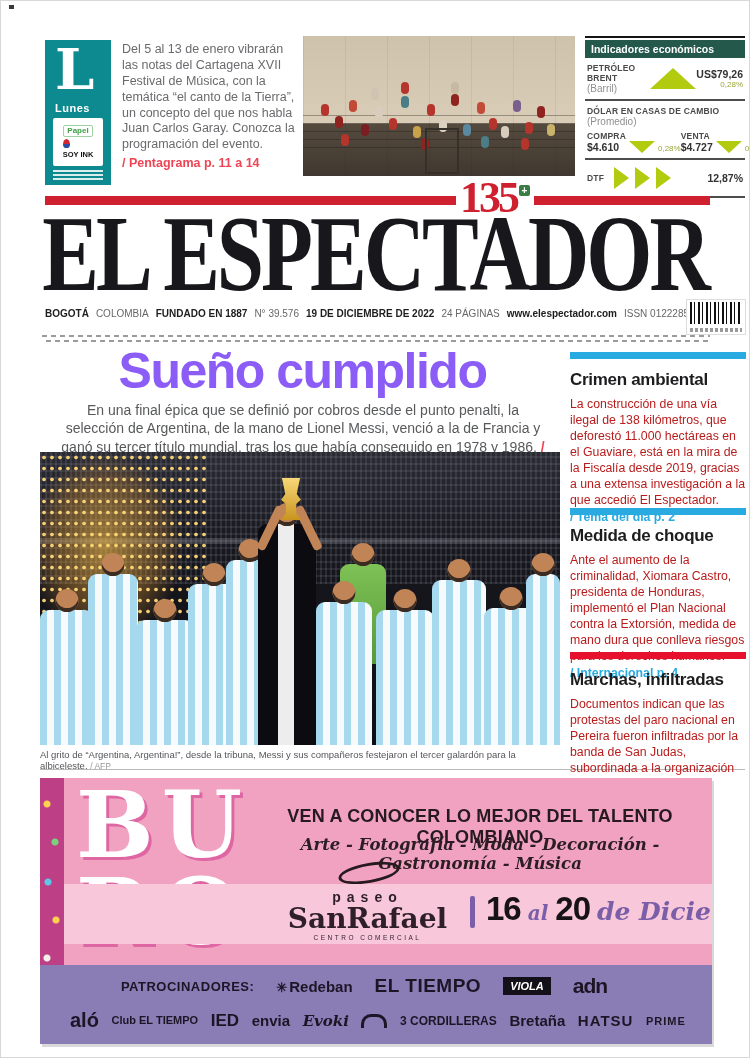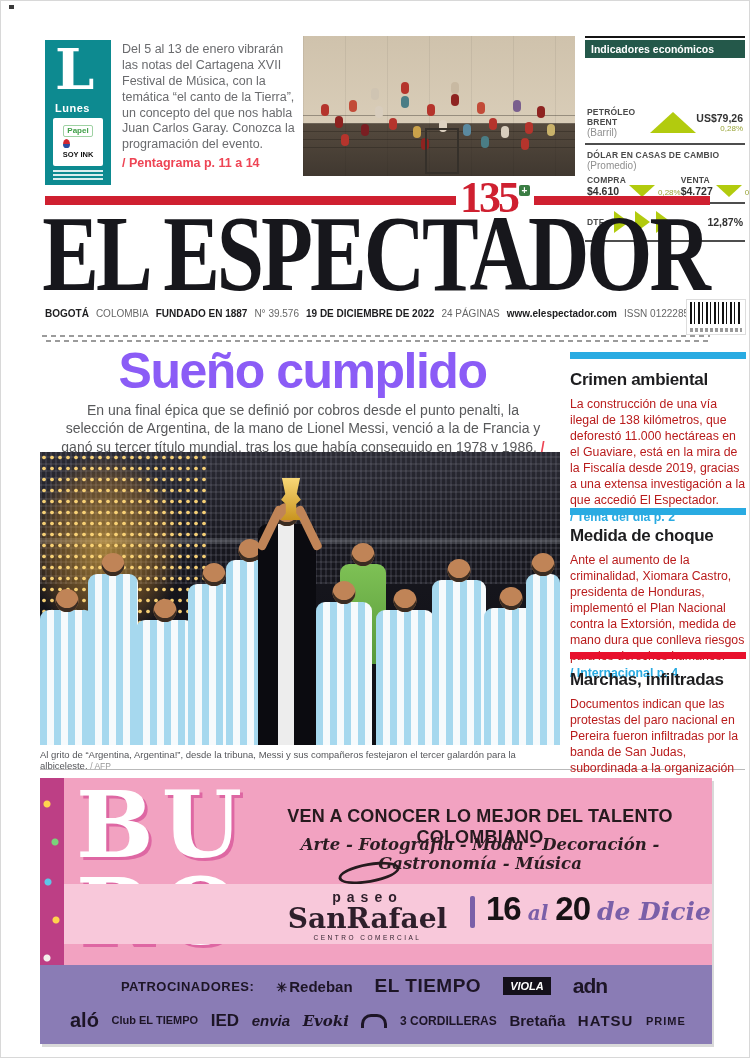--- a/index.html
+++ b/index.html
@@ -37,21 +37,21 @@
     150px 48px 0 2px #c8b9a2,100px 48px 0 2px #b5342c;}
 
   
   .indicators{position:absolute;left:585px;top:36px;width:160px;border-top:2px solid #141414;}
   .ind-header{background:#24584a;color:#fff;font-size:10.5px;font-weight:bold;padding:3px 6px;margin-top:2px;}
   .ind-row{border-bottom:2px solid #4d4d4d;padding:5px 2px;}
   .ind-label{font-size:8.5px;font-weight:bold;color:#4a4a4a;letter-spacing:.2px;}
   .ind-sub{font-size:10px;color:#8f8f8f;}
   .ind-value{font-size:10.5px;font-weight:bold;color:#333;}
   .ind-change{font-size:8px;color:#9aa53a;}
-  .ind-brent{display:flex;align-items:center;margin-top:44px;}
+  .ind-brent{display:flex;align-items:center;}
   .tri-up{width:0;height:0;border-left:23px solid transparent;border-right:23px solid transparent;border-bottom:21px solid #b2cb0e;}
   .tri-down{width:0;height:0;border-left:13px solid transparent;border-right:13px solid transparent;border-top:12px solid #b2cb0e;}
   .tri-right{width:0;height:0;border-top:11px solid transparent;border-bottom:11px solid transparent;border-left:15px solid #b2cb0e;display:inline-block;margin-right:4px;}
   .ind-pair{display:flex;justify-content:space-between;margin-top:4px;}
   .ind-half{display:flex;align-items:flex-end;gap:3px;}
   .ind-stack{display:flex;flex-direction:column;}
   .ind-dtf{display:flex;align-items:center;gap:2px;padding:7px 2px;}
   .ind-dtf .ind-label{flex:0 0 auto;margin-right:8px;}
   .ind-dtf .ind-value{margin-left:auto;}
 
@@ -141,21 +141,21 @@
   .sp-redeban{font-size:15px;font-weight:bold;}
   .sp-mark{font-size:13px;margin-right:2px;}
   .sp-tiempo{font-size:19px;font-weight:bold;letter-spacing:.5px;}
   .sp-viola{background:#14101a;color:#fff;font-style:italic;font-weight:bold;font-size:11px;padding:3px 7px;}
   .sp-adn{font-size:21px;font-weight:bold;letter-spacing:-1px;}
   .sp-row2{position:absolute;left:30px;top:44px;width:616px;display:flex;align-items:center;justify-content:space-between;}
   .sp2{font-weight:bold;font-size:14px;}
   .sp-alo{font-size:20px;}
   .sp-club{font-size:11px;line-height:1;text-align:center;}
   .sp-ied{font-size:17px;}
-  .sp-envia{font-style:italic;font-size:15px;}
+  .sp-envia{font-size:15px;}
   .sp-evoki{font-family:"DejaVu Serif",serif;font-style:italic;font-size:15px;}
   .arch-logo{width:20px;height:11px;border:3px solid #1d1526;border-bottom:none;border-radius:10px 10px 0 0;}
   .sp-cord{font-size:12px;}
   .sp-bretana{font-size:15px;}
   .sp-hatsu{font-size:15px;letter-spacing:1px;}
   .sp-prime{font-size:11px;letter-spacing:1px;}
 </style>
 </head>
 <body>
 

